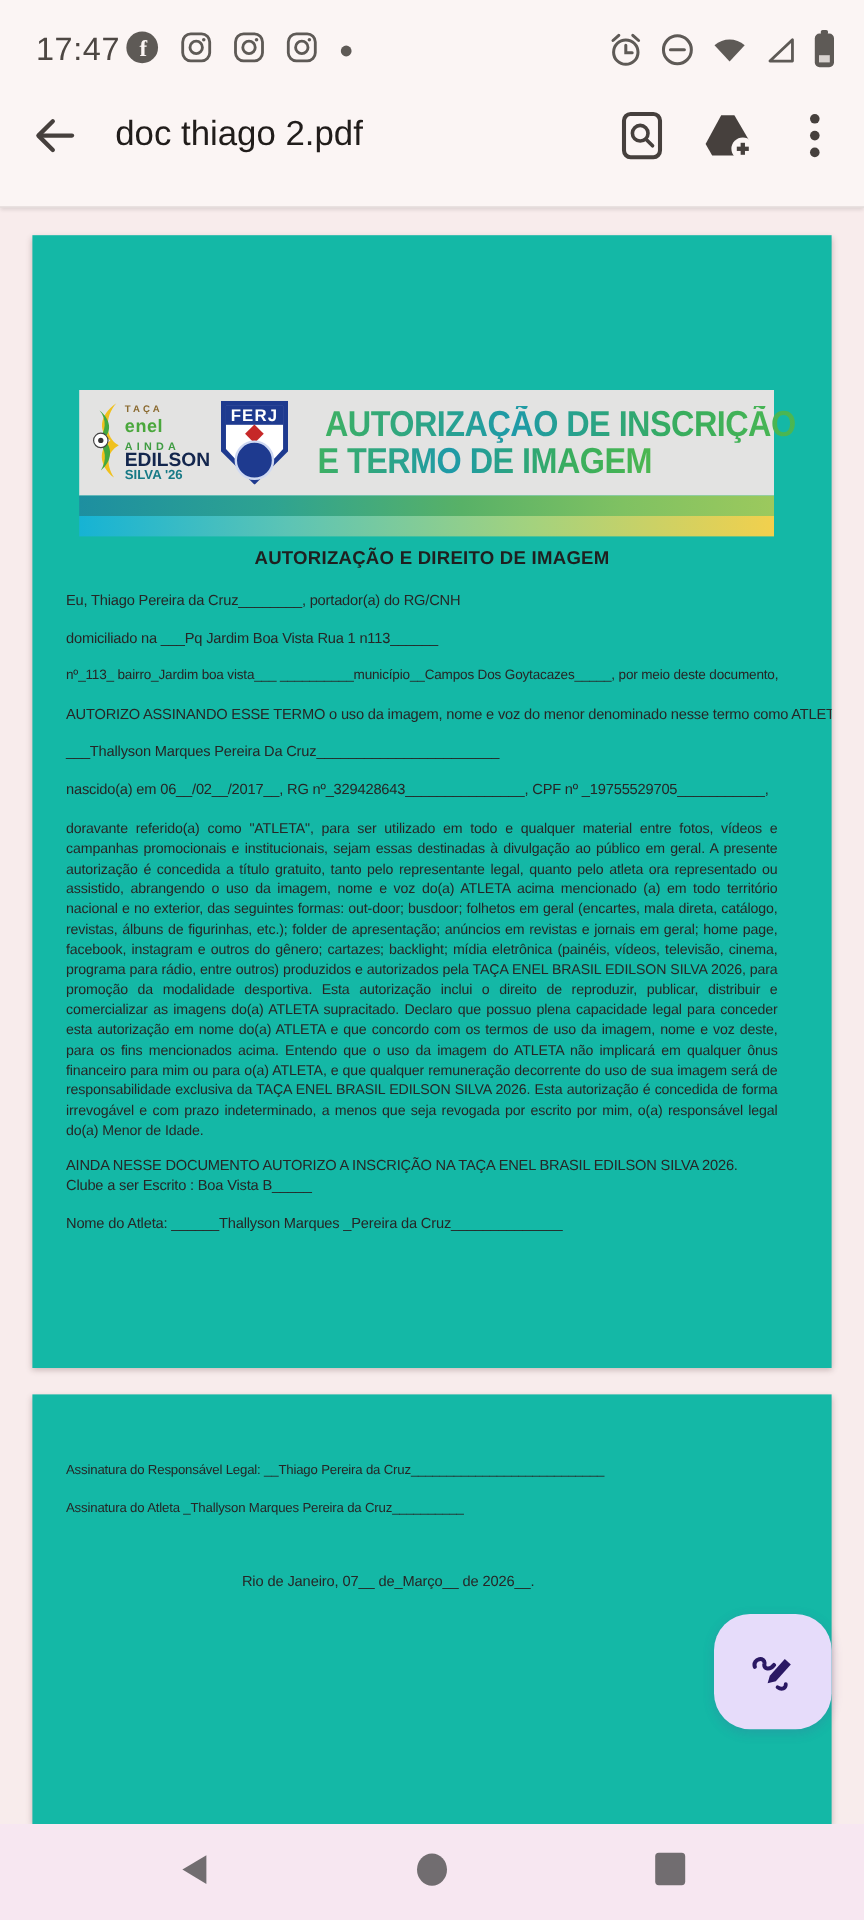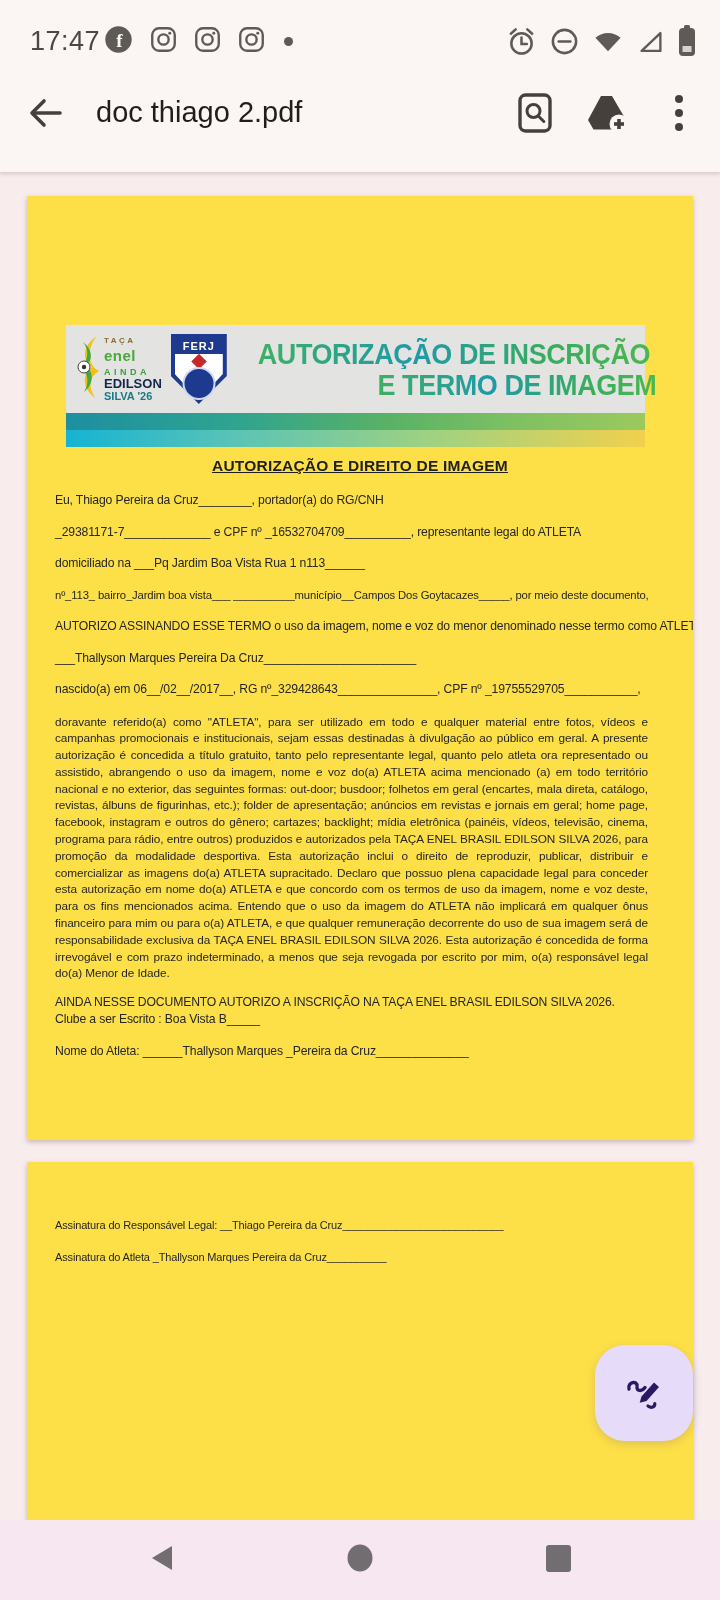--- a/index.html
+++ b/index.html
@@ -21,62 +21,62 @@
   .status-right-icons{position:absolute;right:24px;top:3px;display:flex;align-items:center;gap:12px;}
   .notif-dot{width:9px;height:9px;border-radius:50%;background:#5e5a56;margin-left:2px;}
   
   .app-bar{position:absolute;top:90px;left:0;right:0;height:70px;}
   .back-btn{position:absolute;left:22px;top:2px;width:46px;height:46px;display:flex;align-items:center;justify-content:center;}
   .app-title{position:absolute;left:96px;top:6px;font-size:29px;font-weight:500;color:#211d1b;}
   .app-actions{position:absolute;right:18px;top:2px;display:flex;align-items:center;gap:26px;}
   .action-btn{width:46px;height:46px;display:flex;align-items:center;justify-content:center;}
 
   
-  .page{position:absolute;left:27px;width:666px;background:#fde047;
+  .page{position:absolute;left:27px;width:666px;background:#14b8a6;
     box-shadow:0 2px 5px rgba(90,60,60,.30);overflow:hidden;color:#262626;}
   .page1{top:196px;height:944px;}
   .page2{top:1162px;height:358px;}
 
   
   .banner{position:absolute;top:129px;left:39px;width:579px;}
   .banner-main{background:#e3e3e2;height:74px;display:flex;align-items:center;gap:9px;padding:7px 10px;}
   .stripe-top{height:17px;background:linear-gradient(90deg,#1d8fa0 0%,#2ea391 28%,#58b167 55%,#7fc162 78%,#9cc95d 100%);}
   .stripe-bottom{height:17px;background:linear-gradient(90deg,#16b3d4 0%,#5cc4b5 30%,#a3d27e 65%,#f2d04d 100%);}
-  .banner-title{flex:1;text-align:right;}
+  .banner-title{flex:1;text-align:left;}
   .banner-title .bt-line{
     display:inline-block;transform:scaleX(.9);transform-origin:center;
     font-size:30px;line-height:31px;font-weight:800;letter-spacing:-.5px;white-space:nowrap;
     background:linear-gradient(90deg,#3db063 0%,#1e9aa8 40%,#38ad5e 75%,#4cb751 100%);
     -webkit-background-clip:text;background-clip:text;color:transparent;
   }
   
   .taca{display:flex;align-items:center;width:102px;height:72px;}
   .taca-text{margin-left:2px;display:flex;flex-direction:column;}
   .taca-t1{font-size:8px;font-weight:700;color:#8a6a30;letter-spacing:2.5px;line-height:9px;}
   .taca-t2{font-size:15px;font-weight:800;color:#4aa73c;line-height:22px;letter-spacing:.5px;}
   .taca-t3{font-size:9px;font-weight:700;color:#3f9c42;letter-spacing:3.5px;line-height:11px;}
-  .taca-t4{font-size:13px;font-weight:800;color:#13264d;line-height:12px;text-align:center;}
+  .taca-t4{font-size:16px;font-weight:800;color:#13264d;line-height:12px;text-align:center;}
   .taca-t5{font-size:11px;font-weight:800;color:#177a86;line-height:12px;}
   
   .ferj{position:relative;width:56px;height:70px;flex:0 0 auto;}
   .ferj-shield{position:absolute;inset:0;background:#1e3a8f;
     clip-path:polygon(0 0,100% 0,100% 60%,50% 100%,0 60%);}
   .ferj-inner{position:absolute;left:4px;right:4px;top:4px;bottom:4px;background:#fff;
     clip-path:polygon(0 0,100% 0,100% 58%,50% 100%,0 58%);}
   .ferj-band{position:absolute;top:4px;left:4px;right:4px;height:16px;background:#1e3a8f;
     display:flex;align-items:center;justify-content:center;color:#fff;font-weight:800;
-    font-size:11px;letter-spacing:1px;}
+    font-size:14px;letter-spacing:1px;}
   .ferj-diamond{position:absolute;top:22px;left:50%;width:11px;height:11px;background:#c62828;
     transform:translateX(-50%) rotate(45deg);}
   .ferj-circle{position:absolute;top:33px;left:50%;transform:translateX(-50%);
     width:29px;height:29px;border-radius:50%;background:#1e3a8f;border:2px solid #cfd9f2;}
 
   
   .doc-heading{position:absolute;top:261px;left:0;right:0;text-align:center;
-    font-size:15.5px;font-weight:700;text-decoration:underline;color:#1f1f1f;letter-spacing:.2px;}
+    font-size:15.5px;font-weight:700;color:#1f1f1f;letter-spacing:.2px;}
   .doc-body{position:absolute;top:297px;left:28px;width:593px;}
   .doc-line{font-size:12.2px;line-height:15px;margin-bottom:16.5px;white-space:nowrap;letter-spacing:-.15px;}
   .doc-line.long{font-size:11.3px;}
   .doc-paragraph{font-size:11.8px;line-height:16.8px;text-align:justify;letter-spacing:-.1px;
     margin-top:1px;margin-bottom:13px;}
   .doc-line.caps{margin-bottom:2px;}
 
   .page2-body{position:absolute;top:56px;left:28px;width:593px;}
   .sig-line{font-size:11px;line-height:15px;margin-bottom:16.5px;white-space:nowrap;letter-spacing:-.15px;}
   .date-line{position:absolute;top:149px;left:0;width:593px;text-align:center;
@@ -238,38 +238,38 @@
       </div>
     </div>
     <div class="stripe-top"></div>
     <div class="stripe-bottom"></div>
   </div>
 
   <div class="doc-heading">AUTORIZAÇÃO E DIREITO DE IMAGEM</div>
 
   <div class="doc-body">
     <div class="doc-line">Eu, Thiago Pereira da Cruz________, portador(a) do RG/CNH</div>
-    <div class="doc-line">_29381171-7_____________ e CPF nº _16532704709__________, representante legal do ATLETA</div>
     <div class="doc-line">domiciliado na ___Pq Jardim Boa Vista Rua 1 n113______</div>
     <div class="doc-line long">nº_113_ bairro_Jardim boa vista___ __________município__Campos Dos Goytacazes_____, por meio deste documento,</div>
     <div class="doc-line">AUTORIZO ASSINANDO ESSE TERMO o uso da imagem, nome e voz do menor denominado nesse termo como ATLETA</div>
     <div class="doc-line">___Thallyson Marques Pereira Da Cruz_______________________</div>
     <div class="doc-line">nascido(a) em 06__/02__/2017__, RG nº_329428643_______________, CPF nº _19755529705___________,</div>
     <div class="doc-paragraph">doravante referido(a) como "ATLETA", para ser utilizado em todo e qualquer material entre fotos, vídeos e campanhas promocionais e institucionais, sejam essas destinadas à divulgação ao público em geral. A presente autorização é concedida a título gratuito, tanto pelo representante legal, quanto pelo atleta ora representado ou assistido, abrangendo o uso da imagem, nome e voz do(a) ATLETA acima mencionado (a) em todo território nacional e no exterior, das seguintes formas: out-door; busdoor; folhetos em geral (encartes, mala direta, catálogo, revistas, álbuns de figurinhas, etc.); folder de apresentação; anúncios em revistas e jornais em geral; home page, facebook, instagram e outros do gênero; cartazes; backlight; mídia eletrônica (painéis, vídeos, televisão, cinema, programa para rádio, entre outros) produzidos e autorizados pela TAÇA ENEL BRASIL EDILSON SILVA 2026, para promoção da modalidade desportiva. Esta autorização inclui o direito de reproduzir, publicar, distribuir e comercializar as imagens do(a) ATLETA supracitado. Declaro que possuo plena capacidade legal para conceder esta autorização em nome do(a) ATLETA e que concordo com os termos de uso da imagem, nome e voz deste, para os fins mencionados acima. Entendo que o uso da imagem do ATLETA não implicará em qualquer ônus financeiro para mim ou para o(a) ATLETA, e que qualquer remuneração decorrente do uso de sua imagem será de responsabilidade exclusiva da TAÇA ENEL BRASIL EDILSON SILVA 2026. Esta autorização é concedida de forma irrevogável e com prazo indeterminado, a menos que seja revogada por escrito por mim, o(a) responsável legal do(a) Menor de Idade.</div>
     <div class="doc-line caps">AINDA NESSE DOCUMENTO AUTORIZO A INSCRIÇÃO NA TAÇA ENEL BRASIL EDILSON SILVA 2026.</div>
     <div class="doc-line">Clube a ser Escrito : Boa Vista B_____</div>
     <div class="doc-line">Nome do Atleta: ______Thallyson Marques _Pereira da Cruz______________</div>
   </div>
 </div>
 
 <div class="page page2">
   <div class="page2-body">
     <div class="sig-line">Assinatura do Responsável Legal:  __Thiago Pereira da Cruz___________________________</div>
     <div class="sig-line">Assinatura do Atleta _Thallyson Marques Pereira da Cruz__________</div>
   </div>
+  <div class="page2-body date-line">Rio de Janeiro, 07__ de_Março__ de 2026__.</div>
 </div>
 
 <div class="fab">
   <span>
     <svg width="46" height="46" viewBox="0 0 46 46" fill="none">
       <path d="M8 21 c-2-7 9-9 8-2.5 c-.8 4.5 4.5 5.5 8 1" stroke="#2a1863" stroke-width="3.4" stroke-linecap="round"></path>
       <path d="M20.5 28.5 L33 14.5 l5 4.5 L25.5 33 l-6.8 1.8 z" fill="#2a1863"></path>
       <path d="M27 38 c3.5 2.5 7 1 6.8-2.5" stroke="#2a1863" stroke-width="3.2" stroke-linecap="round"></path>
     </svg>
   </span>

